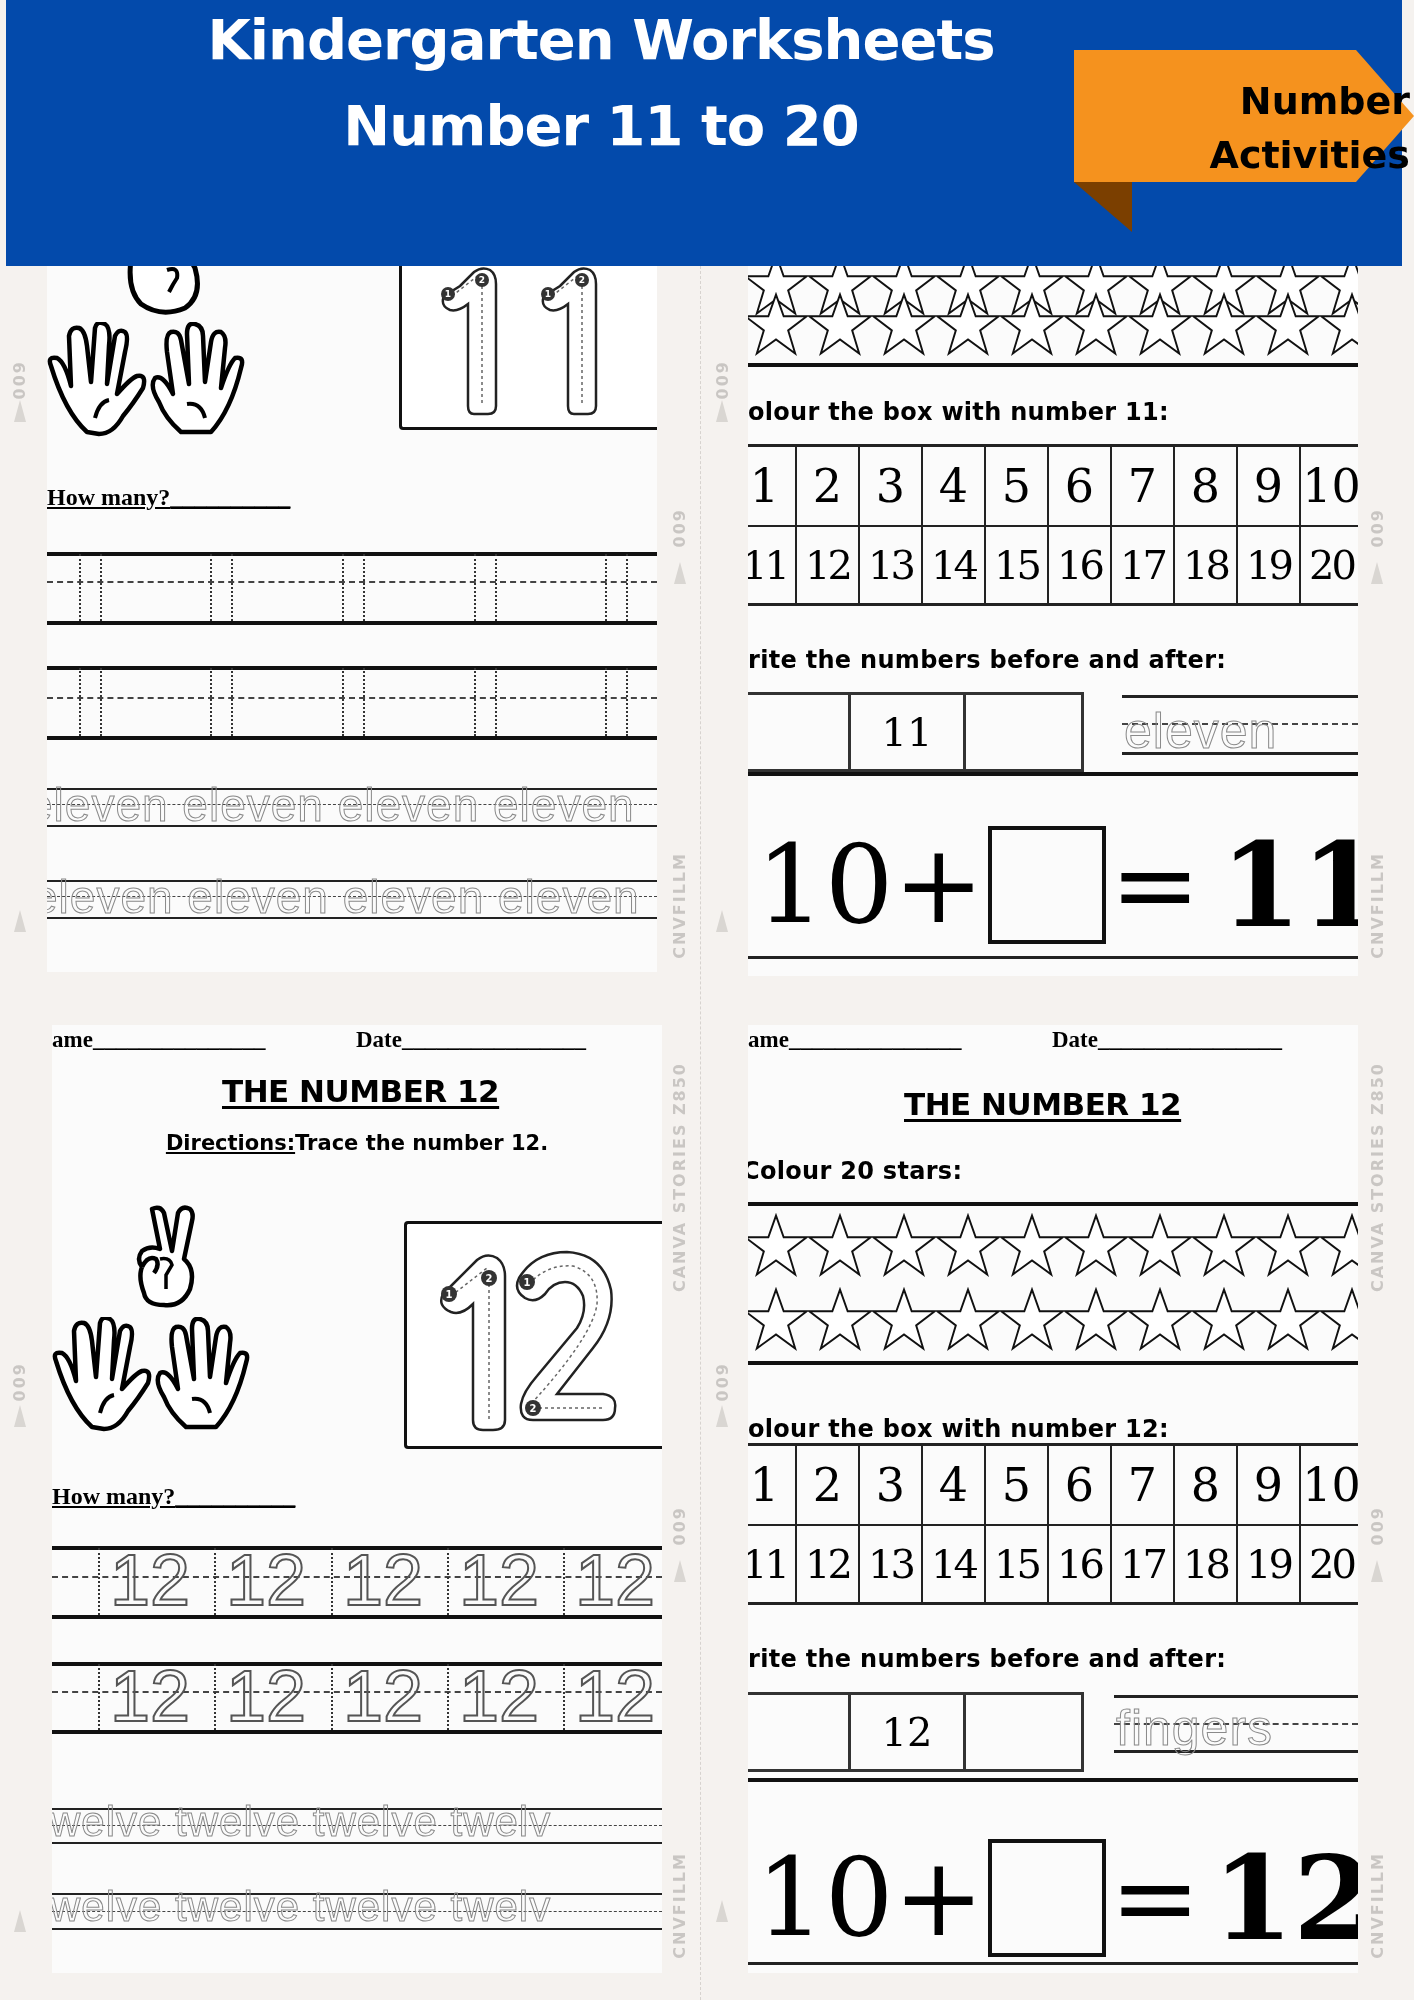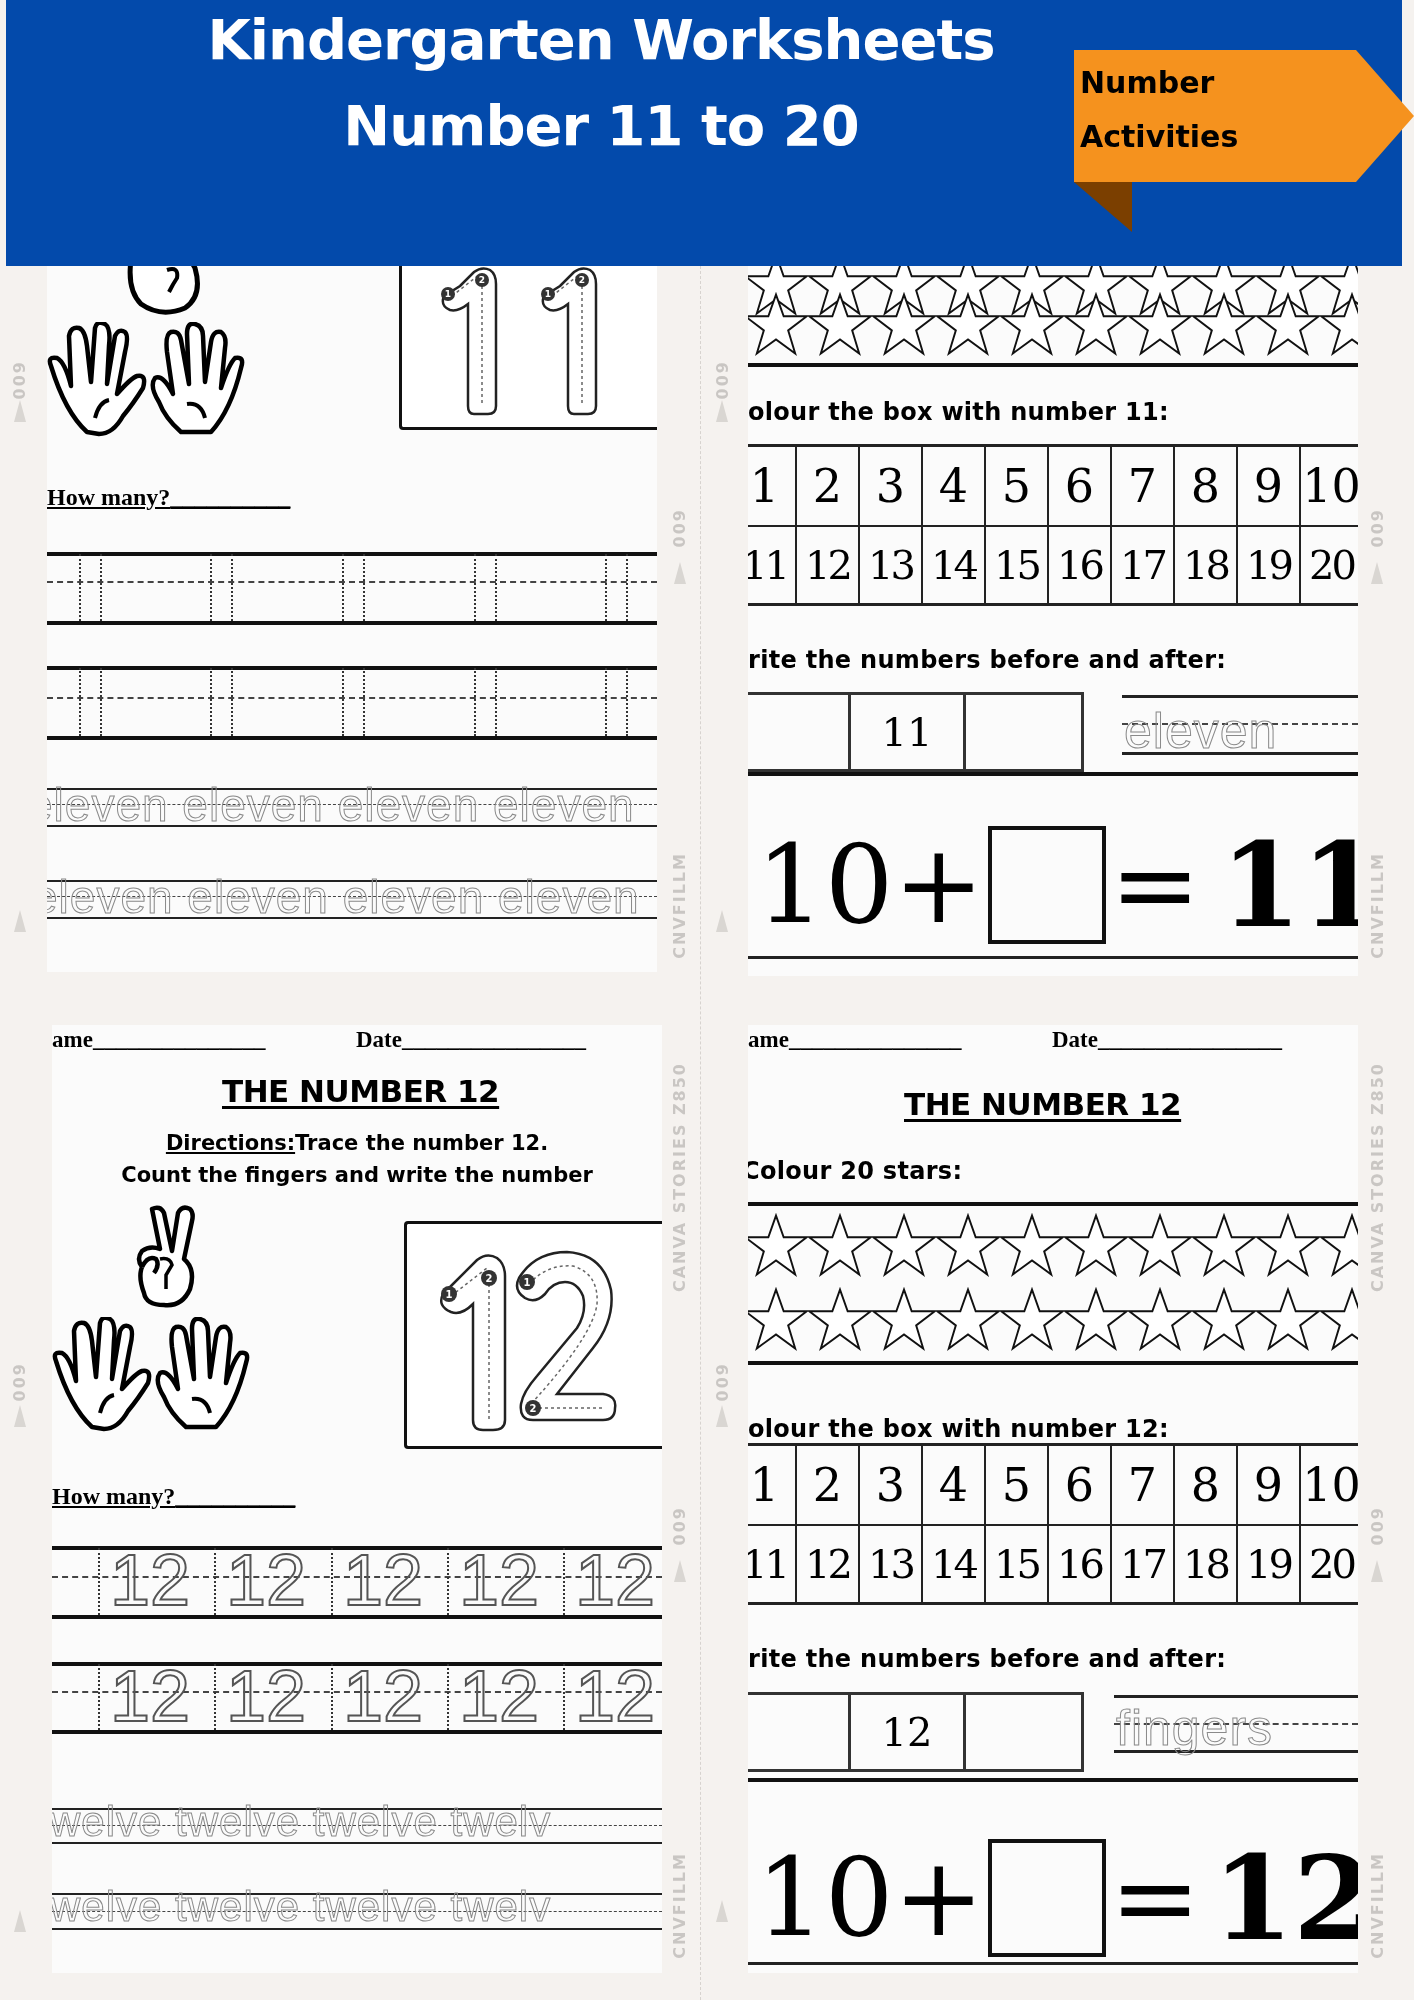--- a/index.html
+++ b/index.html
@@ -3,21 +3,21 @@
 <meta charset="utf-8">
 <style>
   * { box-sizing: border-box; margin: 0; padding: 0; }
   body { width: 1414px; height: 2000px; background: #f5f2ef; position: relative; overflow: hidden; font-family: "Liberation Sans", sans-serif; color: #000; }
 
   
   .banner { position: absolute; left: 6px; top: 0; width: 1396px; height: 266px; background: #034aab; z-index: 10; }
   .banner-title { position: absolute; left: 0; width: 1190px; text-align: center; color: #fff; font-family: "DejaVu Sans", sans-serif; font-weight: bold; font-size: 56px; letter-spacing: -1px; line-height: 1; }
   .bt1 { top: 12px; } .bt2 { top: 98px; } .bt3 { top: 186px; }
   .badge { position: absolute; left: 1074px; top: 50px; width: 340px; height: 133px; z-index: 11; }
-  .badge-text { position: absolute; left: 1080px; top: 56px; width: 330px; text-align: left; font-family: "DejaVu Sans", sans-serif; font-weight: bold; font-size: 30px; line-height: 54px; z-index: 12; color: #000; }
+  .badge-text { position: absolute; left: 1080px; top: 74px; width: 330px; text-align: right; font-family: "DejaVu Sans", sans-serif; font-weight: bold; font-size: 38px; line-height: 54px; z-index: 12; color: #000; }
 
   
   .sheet { position: absolute; background: #fbfbfb; overflow: hidden; }
   .gutter-label { position: absolute; color: #c9c6c3; font-size: 16px; font-weight: bold; letter-spacing: 2px; writing-mode: vertical-rl; transform: rotate(180deg); font-family: "DejaVu Sans", sans-serif; }
   .gutter-arrow { position: absolute; width: 0; height: 0; border-left: 6px solid transparent; border-right: 6px solid transparent; border-bottom: 22px solid #d9d6d2; }
   .divider { position: absolute; left: 700px; top: 266px; height: 1734px; border-left: 1px dashed #d7d3cf; }
 
   .hr { position: absolute; height: 4px; background: #111; }
   .hr-thin { position: absolute; height: 2px; background: #222; }
   .dash { position: absolute; height: 0; border-top: 2px dashed #444; }
@@ -276,21 +276,20 @@
   </div>
   <div class="hr-thin" style="left:-4px;top:690px;width:618px;height:3px;"></div>
 </div>
 
 <div class="sheet" style="left:52px;top:1025px;width:610px;height:948px;">
   <div class="label-bold" style="left:0;top:2px;font-size:23px;"><span>ame</span>_______________</div>
   <div class="label-bold" style="left:304px;top:2px;font-size:23px;"><span>Date</span>________________</div>
   <div class="title" style="left:170px;top:48px;">THE NUMBER 12</div>
   <div class="dir" style="left:0;top:102px;width:610px;">
     <span class="u">Directions:</span><span>Trace the number 12.</span><br>
-    <span>Count the fingers and write the number</span>
   </div>
 
   <svg style="position:absolute;left:70px;top:178px;" width="100" height="110" viewBox="0 0 100 110">
     <g fill="#fff" stroke="#000" stroke-width="4.5" stroke-linejoin="round">
       <path d="M30 6 Q38 2 42 10 L50 48 L56 10 Q60 2 68 6 Q72 10 70 18 L62 56 Q74 66 68 86 Q60 104 42 102 Q24 102 22 90 Q16 74 20 64 Q14 56 20 48 Q28 42 38 46 Z"></path>
       <path d="M20 64 Q26 52 34 56 Q38 62 32 70"></path>
     </g>
     <path d="M38 56 Q48 54 50 62 L44 72 L44 86" fill="none" stroke="#000" stroke-width="3.5"></path>
   </svg>
   <svg style="position:absolute;left:0px;top:292px;" width="256" height="120" viewBox="0 0 256 120">

